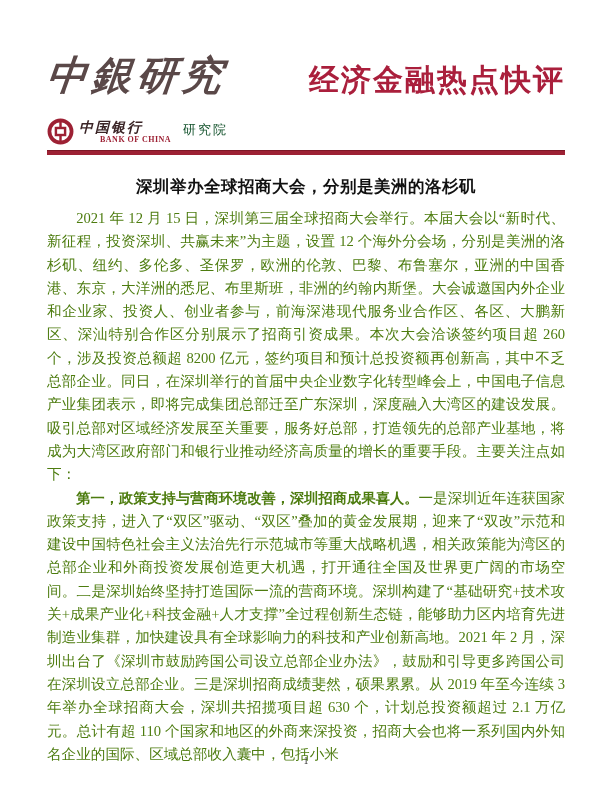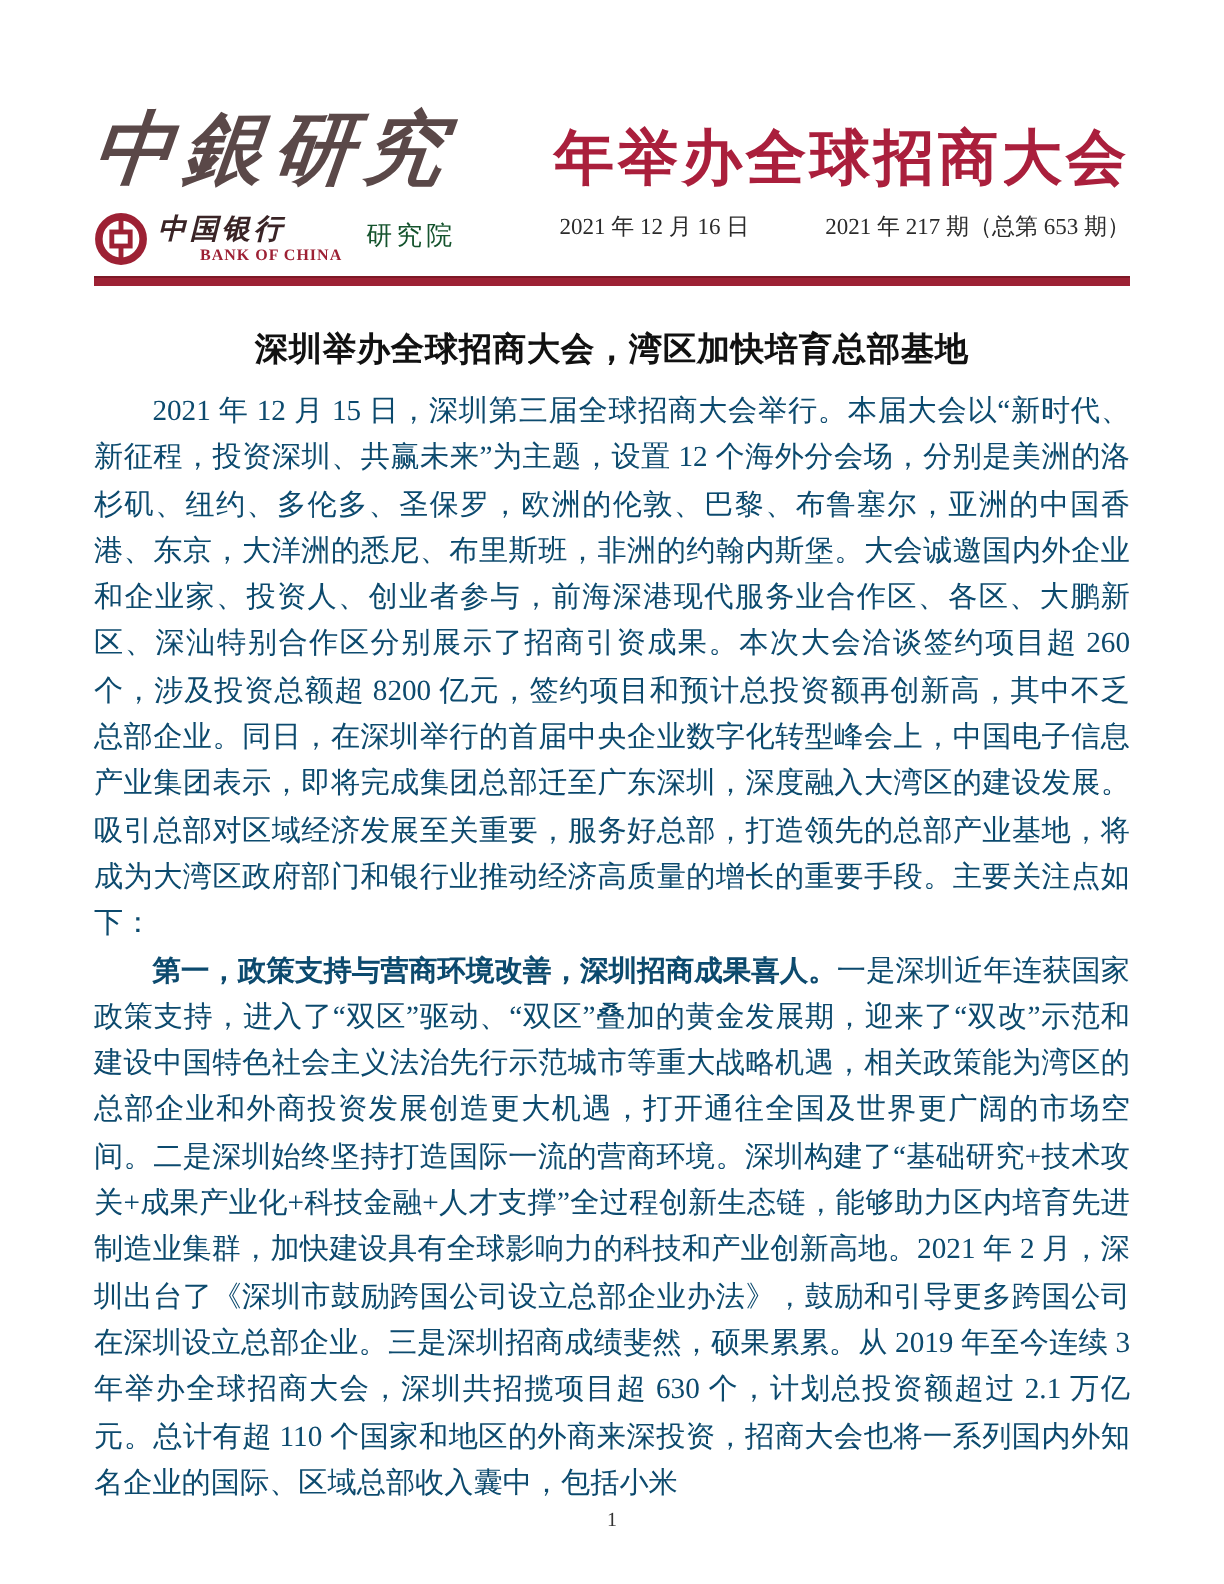--- a/index.html
+++ b/index.html
@@ -47,22 +47,22 @@
     font-size:30px;
     line-height:36px;
     letter-spacing:2px;
     color:var(--title-red);
     margin-top:12px;
     white-space:nowrap;
   }
   .mast-row2{
     display:flex;
     justify-content:space-between;
-    align-items:flex-start;
-    margin-top:6px;
+    align-items:flex-end;
+    margin-top:18px;
   }
   .bank-block{
     display:flex;
     align-items:center;
   }
   .boc-logo{
     width:27px;
     height:27px;
     flex:0 0 auto;
   }
@@ -122,21 +122,21 @@
     text-align:center;
     color:#111;
     margin-top:21px;
     margin-bottom:9px;
   }
   .body-text p{
     font-size:14.6px;
     line-height:23.3px;
     text-align:justify;
     text-indent:2em;
-    color:#0c4a6e;
+    color:#4d7c0f;
   }
   .body-text .lead{
     font-weight:bold;
     font-family:Liberation Sans, sans-serif;
     font-size:14.2px;
   }
   
   .pagenum{
     position:absolute;
     bottom:26px;
@@ -148,48 +148,45 @@
   }
 </style>
 </head>
 <body>
 
 <div class="page">
 
   <header>
     <div class="mast-row1">
       <div class="calligraphy">中銀研究</div>
-      <div class="pub-title">年举办全球招商大会</div>
+      <div class="pub-title">经济金融热点快评</div>
     </div>
 
     <div class="mast-row2">
       <div class="bank-block">
         <svg class="boc-logo" viewBox="0 0 100 100" aria-hidden="true">
           <circle cx="50" cy="50" r="41" fill="none" stroke="#9d2134" stroke-width="14"></circle>
           <rect x="33" y="37" width="34" height="26" fill="none" stroke="#9d2134" stroke-width="9"></rect>
           <rect x="45.5" y="12" width="9" height="27" fill="#9d2134"></rect>
           <rect x="45.5" y="61" width="9" height="27" fill="#9d2134"></rect>
         </svg>
         <div class="bank-names">
           <div class="bank-cn">中国银行</div>
           <div class="bank-en">BANK OF CHINA</div>
         </div>
         <div class="institute">研究院</div>
       </div>
 
-      <div class="issue-block">
-        <span class="date">2021 年 12 月 16 日</span><span class="issue">2021 年 217 期（总第 653 期）</span>
-      </div>
     </div>
 
     <div class="rule"></div>
   </header>
 
   <main>
-    <h1 class="article-title">深圳举办全球招商大会，湾区加快培育总部基地</h1>
+    <h1 class="article-title">深圳举办全球招商大会，分别是美洲的洛杉矶</h1>
 
     <div class="body-text">
       <p><span class="lead"></span><span>2021 年 12 月 15 日，深圳第三届全球招商大会举行。本届大会以“新时代、新征程，投资深圳、共赢未来”为主题，设置 12 个海外分会场，分别是美洲的洛杉矶、纽约、多伦多、圣保罗，欧洲的伦敦、巴黎、布鲁塞尔，亚洲的中国香港、东京，大洋洲的悉尼、布里斯班，非洲的约翰内斯堡。大会诚邀国内外企业和企业家、投资人、创业者参与，前海深港现代服务业合作区、各区、大鹏新区、深汕特别合作区分别展示了招商引资成果。本次大会洽谈签约项目超 260 个，涉及投资总额超 8200 亿元，签约项目和预计总投资额再创新高，其中不乏总部企业。同日，在深圳举行的首届中央企业数字化转型峰会上，中国电子信息产业集团表示，即将完成集团总部迁至广东深圳，深度融入大湾区的建设发展。吸引总部对区域经济发展至关重要，服务好总部，打造领先的总部产业基地，将成为大湾区政府部门和银行业推动经济高质量的增长的重要手段。主要关注点如下：</span></p>
 
       <p><span class="lead">第一，政策支持与营商环境改善，深圳招商成果喜人。</span><span>一是深圳近年连获国家政策支持，进入了“双区”驱动、“双区”叠加的黄金发展期，迎来了“双改”示范和建设中国特色社会主义法治先行示范城市等重大战略机遇，相关政策能为湾区的总部企业和外商投资发展创造更大机遇，打开通往全国及世界更广阔的市场空间。二是深圳始终坚持打造国际一流的营商环境。深圳构建了“基础研究+技术攻关+成果产业化+科技金融+人才支撑”全过程创新生态链，能够助力区内培育先进制造业集群，加快建设具有全球影响力的科技和产业创新高地。2021 年 2 月，深圳出台了《深圳市鼓励跨国公司设立总部企业办法》，鼓励和引导更多跨国公司在深圳设立总部企业。三是深圳招商成绩斐然，硕果累累。从 2019 年至今连续 3 年举办全球招商大会，深圳共招揽项目超 630 个，计划总投资额超过 2.1 万亿元。总计有超 110 个国家和地区的外商来深投资，招商大会也将一系列国内外知名企业的国际、区域总部收入囊中，包括小米</span></p>
     </div>
   </main>
 
   <footer>
     <div class="pagenum">1</div>

